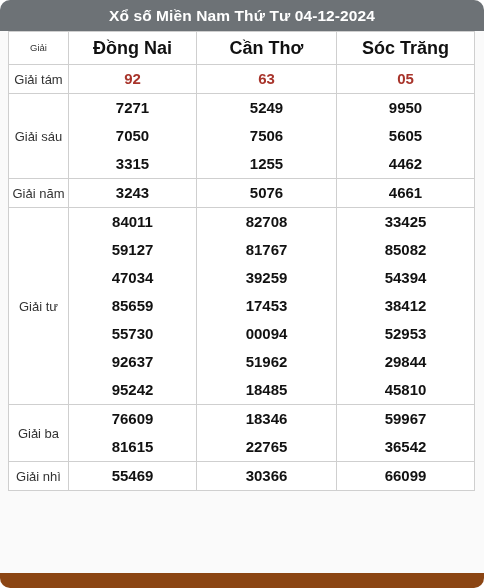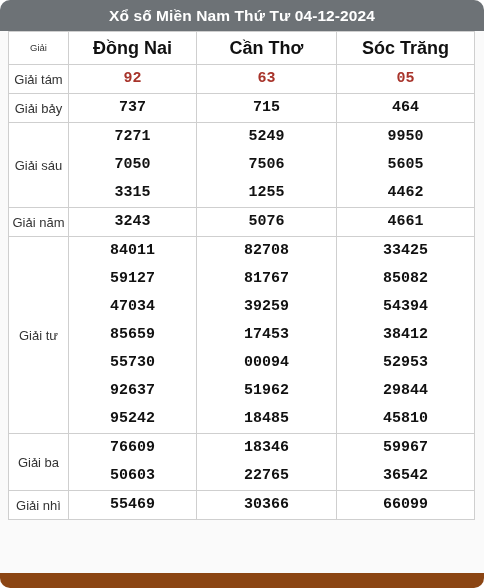--- a/index.html
+++ b/index.html
@@ -77,21 +77,20 @@
   }
   .prize-label {
     font-size: 13px;
     font-weight: normal;
     color: #333333;
     text-align: center;
   }
   .num-cell {
     font-size: 0;
     padding: 0;
-    font-family: Liberation Mono, monospace;
   }
   .num-cell .n {
     display: block;
     height: 28px;
     line-height: 28px;
     font-size: 15px;
     font-weight: bold;
     color: #111111;
     text-align: center;
   }
@@ -154,32 +153,20 @@
               <span class="n">92</span>
             </td>
             <td class="num-cell hl">
               <span class="n">63</span>
             </td>
             <td class="num-cell hl">
               <span class="n">05</span>
             </td>
           </tr>
           <tr>
-            <td class="prize-label"><span>Giải bảy</span></td>
-            <td class="num-cell">
-              <span class="n">737</span>
-            </td>
-            <td class="num-cell">
-              <span class="n">715</span>
-            </td>
-            <td class="num-cell">
-              <span class="n">464</span>
-            </td>
-          </tr>
-          <tr>
             <td class="prize-label"><span>Giải sáu</span></td>
             <td class="num-cell">
               <span class="n">7271</span>
               <span class="n">7050</span>
               <span class="n">3315</span>
             </td>
             <td class="num-cell">
               <span class="n">5249</span>
               <span class="n">7506</span>
               <span class="n">1255</span>
@@ -229,21 +216,21 @@
               <span class="n">38412</span>
               <span class="n">52953</span>
               <span class="n">29844</span>
               <span class="n">45810</span>
             </td>
           </tr>
           <tr>
             <td class="prize-label"><span>Giải ba</span></td>
             <td class="num-cell">
               <span class="n">76609</span>
-              <span class="n">50603</span>
+              <span class="n">81615</span>
             </td>
             <td class="num-cell">
               <span class="n">18346</span>
               <span class="n">22765</span>
             </td>
             <td class="num-cell">
               <span class="n">59967</span>
               <span class="n">36542</span>
             </td>
           </tr>

